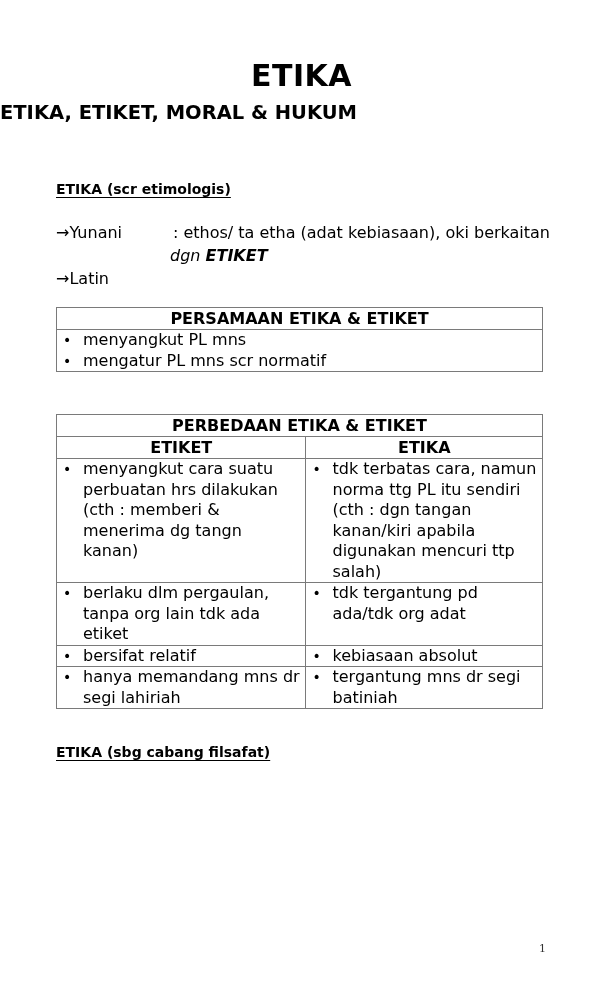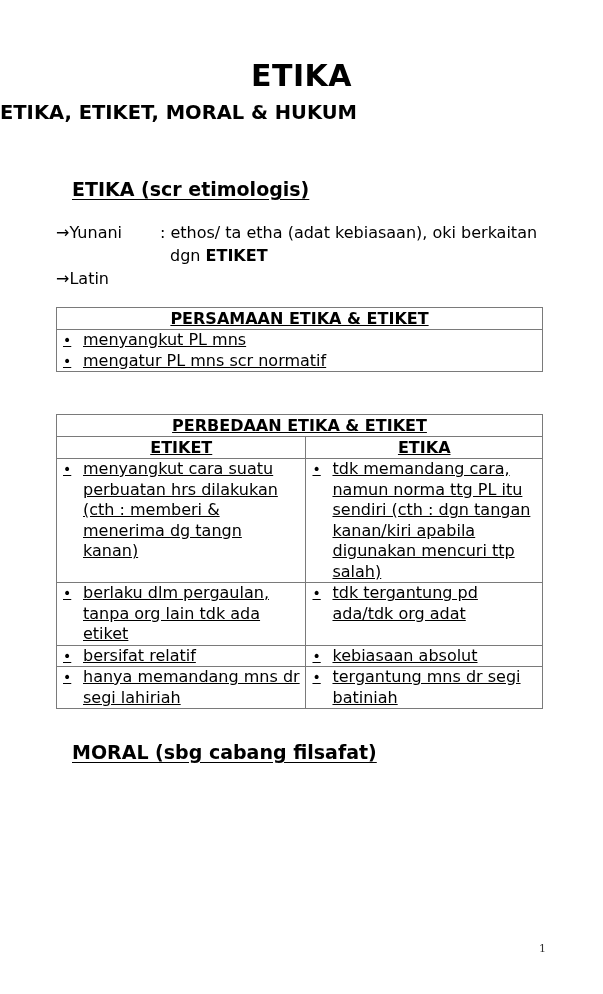--- a/index.html
+++ b/index.html
@@ -1,27 +1,27 @@
 <!DOCTYPE html>
 <html><head>
 <meta charset="utf-8">
 <style>
   html, body { margin: 0; padding: 0; background: #ffffff; }
   body { width: 603px; height: 994px; position: relative; overflow: hidden; color: #000; font-family: "DejaVu Sans", sans-serif; }
   .page { position: absolute; left: 0; top: 0; width: 603px; height: 704px; }
   .title { position: absolute; left: 0; width: 603px; text-align: center; font-weight: bold; font-size: 30px; top: 58px; line-height: 36px; letter-spacing: 0.5px; }
   .subtitle { position: absolute; left: 0; width: 603px; text-align: left; font-weight: bold; font-size: 19.5px; top: 100px; line-height: 26px; }
-  .section-heading { position: absolute; left: 56px; font-weight: bold; font-size: 19px; text-decoration: underline; text-underline-offset: 3px; line-height: 22px; margin-left: 16px; }
+  .section-heading { position: absolute; left: 56px; font-weight: bold; font-size: 14px; text-decoration: underline; text-underline-offset: 3px; line-height: 22px; }
   .ety { position: absolute; left: 56px; font-size: 16px; line-height: 23px; }
   .ety .row { display: flex; }
   .ety .lang { width: 104px; display: flex; }
   .ety .arrow { font-size: 16px; }
-  .ety .desc { width: 390px; }
-  .ety .cont { padding-left: 114px; }
-  table { position: absolute; left: 56px; width: 487px; border-collapse: collapse; font-size: 16px; line-height: 20.5px; text-decoration: underline; }
+  .ety .desc { width: 390px; text-align: right; }
+  .ety .cont { padding-left: 114px; font-style: italic; }
+  table { position: absolute; left: 56px; width: 487px; border-collapse: collapse; font-size: 16px; line-height: 20.5px; }
   td, th { border: 1px solid #7a7a7a; padding: 0 4px 0 6px; vertical-align: top; }
   th { font-weight: bold; text-align: center; padding: 1px 0 0 0; font-size: 16px; line-height: 20px; }
   .bul { display: flex; }
   .bul .dot { width: 20px; flex: none; font-size: 14px; line-height: 20.5px; }
   .para { position: absolute; left: 56px; width: 487px; font-size: 16px; line-height: 23px; text-align: justify; }
   .pagenum { position: absolute; left: 539px; top: 942px; font-family: "DejaVu Serif", serif; font-size: 11px; color: #333; }
   b { font-weight: bold; }
 </style>
 </head>
 <body>
@@ -86,21 +86,21 @@
     <tr>
       <td style="height:123px;">
             <div class="bul">
               <span class="dot">•</span>
               <span>menyangkut cara suatu perbuatan hrs dilakukan (cth : memberi &amp; menerima dg tangn kanan)</span>
             </div>
           </td>
       <td>
             <div class="bul">
               <span class="dot">•</span>
-              <span>tdk memandang cara, namun norma ttg PL itu sendiri (cth : dgn tangan kanan/kiri apabila digunakan mencuri ttp salah)</span>
+              <span>tdk terbatas cara, namun norma ttg PL itu sendiri (cth : dgn tangan kanan/kiri apabila digunakan mencuri ttp salah)</span>
             </div>
           </td>
     </tr>
     <tr>
       <td>
             <div class="bul">
               <span class="dot">•</span>
               <span>berlaku dlm pergaulan, tanpa org lain tdk ada etiket</span>
             </div>
           </td>
@@ -135,17 +135,17 @@
       <td>
             <div class="bul">
               <span class="dot">•</span>
               <span>tergantung mns dr segi batiniah</span>
             </div>
           </td>
     </tr>
   </tbody>
     </table>
 
-  <div class="section-heading" style="top:741px;">MORAL (sbg cabang filsafat)</div>
+  <div class="section-heading" style="top:741px;">ETIKA (sbg cabang filsafat)</div>
 
 
   <div class="pagenum">1</div>
 </div>
 
 </body></html>

